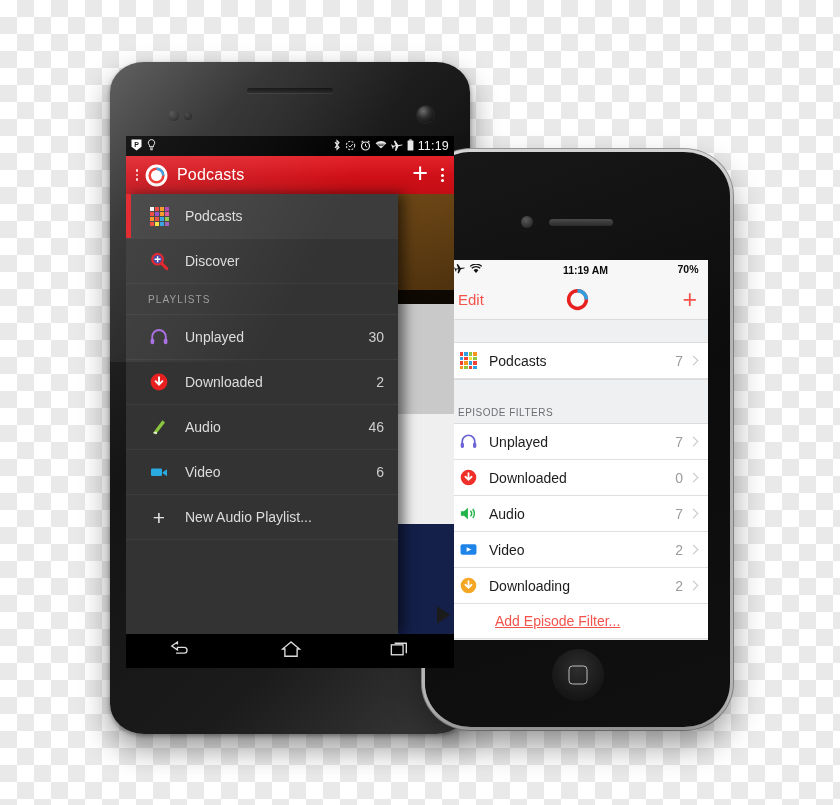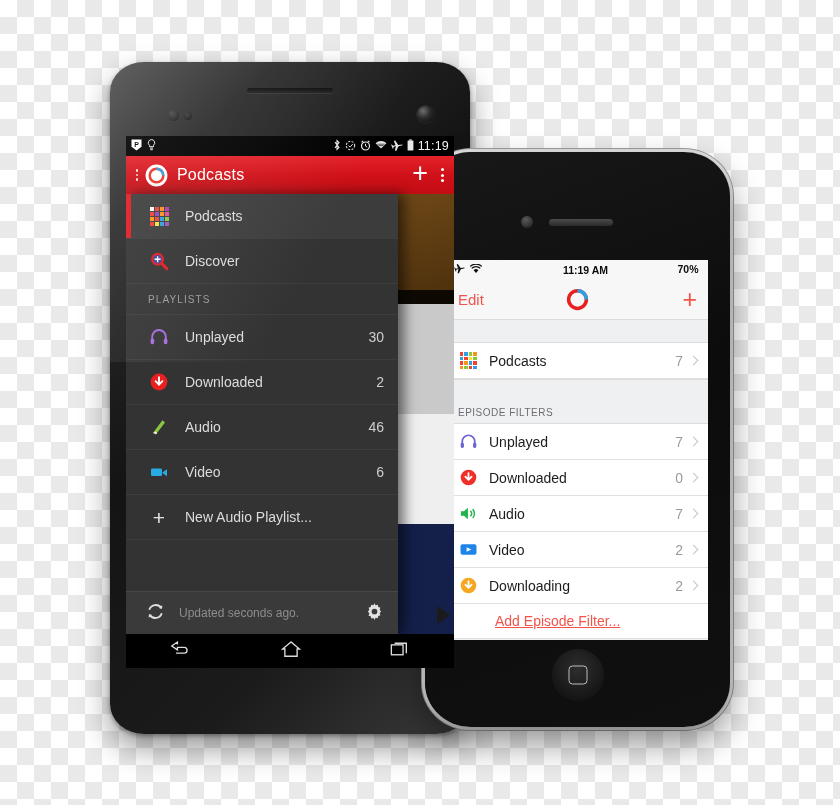--- a/index.html
+++ b/index.html
@@ -384,37 +384,20 @@
             </div>
 
             <div class="d-row">
               <span class="d-ic">
                   <span class="d-plus">+</span>
                 </span>
               <span class="d-label">New Audio Playlist...</span>
             </div>
           </div>
 
-          <div class="d-footer">
-            <span>
-              <svg width="19" height="19" viewBox="0 0 20 20">
-                  <path d="M16.4 6.6A7.2 7.2 0 0 0 3.4 8.2" fill="none" stroke="#e0e0e0" stroke-width="1.9"></path>
-                  <path d="M3.6 13.4A7.2 7.2 0 0 0 16.6 11.8" fill="none" stroke="#e0e0e0" stroke-width="1.9"></path>
-                  <path d="M17.2 3.4l-.4 3.6-3.4-.8z" fill="#e0e0e0"></path>
-                  <path d="M2.8 16.6l.4-3.6 3.4.8z" fill="#e0e0e0"></path>
-                </svg>
-            </span>
-            <span class="d-foot-txt">Updated seconds ago.</span>
-            <span>
-              <svg width="19" height="19" viewBox="0 0 20 20">
-                  <path d="M10 1.4l1.1 2.1 2.3-.5.6 2.3 2.3.7-.9 2.2 1.5 1.8-1.5 1.8.9 2.2-2.3.7-.6 2.3-2.3-.5L10 19l-1.1-2.1-2.3.5-.6-2.3-2.3-.7.9-2.2L3.1 10l1.5-1.8-.9-2.2 2.3-.7.6-2.3 2.3.5z" fill="#e2e2e2"></path>
-                  <circle cx="10" cy="10" r="3" fill="#3a3a3a"></circle>
-                </svg>
-            </span>
-          </div>
         </div>
       </div>
     </div>
 
     <div class="and-navbar">
       <span>
         <svg width="22" height="16" viewBox="0 0 24 18">
             <path d="M8 4V1.2L1.6 5.6 8 10V7.2h7.6a3.2 3.2 0 0 1 0 6.4H6.4" fill="none" stroke="#dcdcdc" stroke-width="1.5"></path>
           </svg>
       </span>

